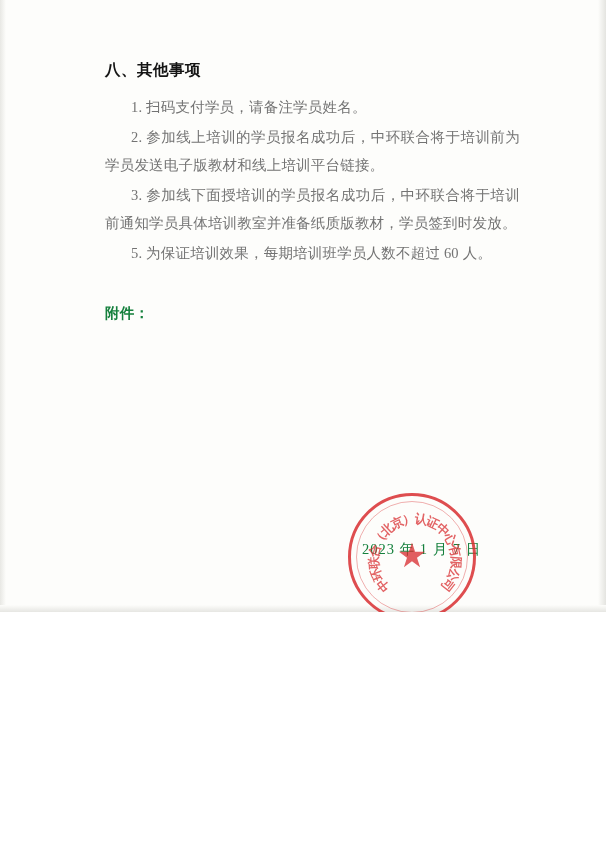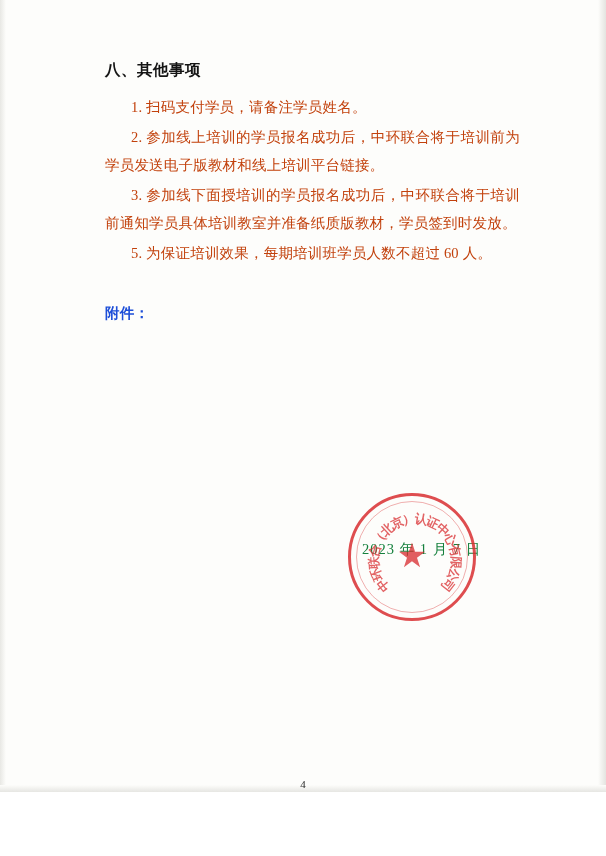--- a/index.html
+++ b/index.html
@@ -6,21 +6,21 @@
     margin: 0;
     padding: 0;
     background: #ffffff;
   }
   body {
     font-family: "Liberation Serif", "DejaVu Serif", serif;
   }
   .page {
     position: relative;
     width: 606px;
-    height: 792px;
+    height: 612px;
     background: #fdfdfb;
     overflow: hidden;
   }
   .paper-edge-left {
     position: absolute;
     left: 0; top: 0;
     width: 6px; height: 856px;
     background: linear-gradient(to right, #e8e8e4, #fdfdfb);
   }
   .paper-edge-right {
@@ -44,31 +44,31 @@
   .section-heading {
     font-size: 15.5px;
     font-weight: bold;
     letter-spacing: 0.5px;
     color: #141414;
     margin: 0 0 13px 0;
     line-height: 1.5;
   }
   .para {
     font-size: 14.5px;
-    color: #c2410c;
+    color: #737373;
     line-height: 1.93;
     margin: 0 0 2px 0;
     text-indent: 26px;
     letter-spacing: 0.2px;
     text-align: justify;
   }
   .attach-block {
     margin-top: 32px;
     font-size: 14.5px;
-    color: #1d4ed8;
+    color: #15803d;
     line-height: 1.92;
     letter-spacing: 0.2px;
   }
   .attach-row {
     display: flex;
     align-items: baseline;
   }
   .attach-label {
     font-weight: bold;
     white-space: nowrap;

